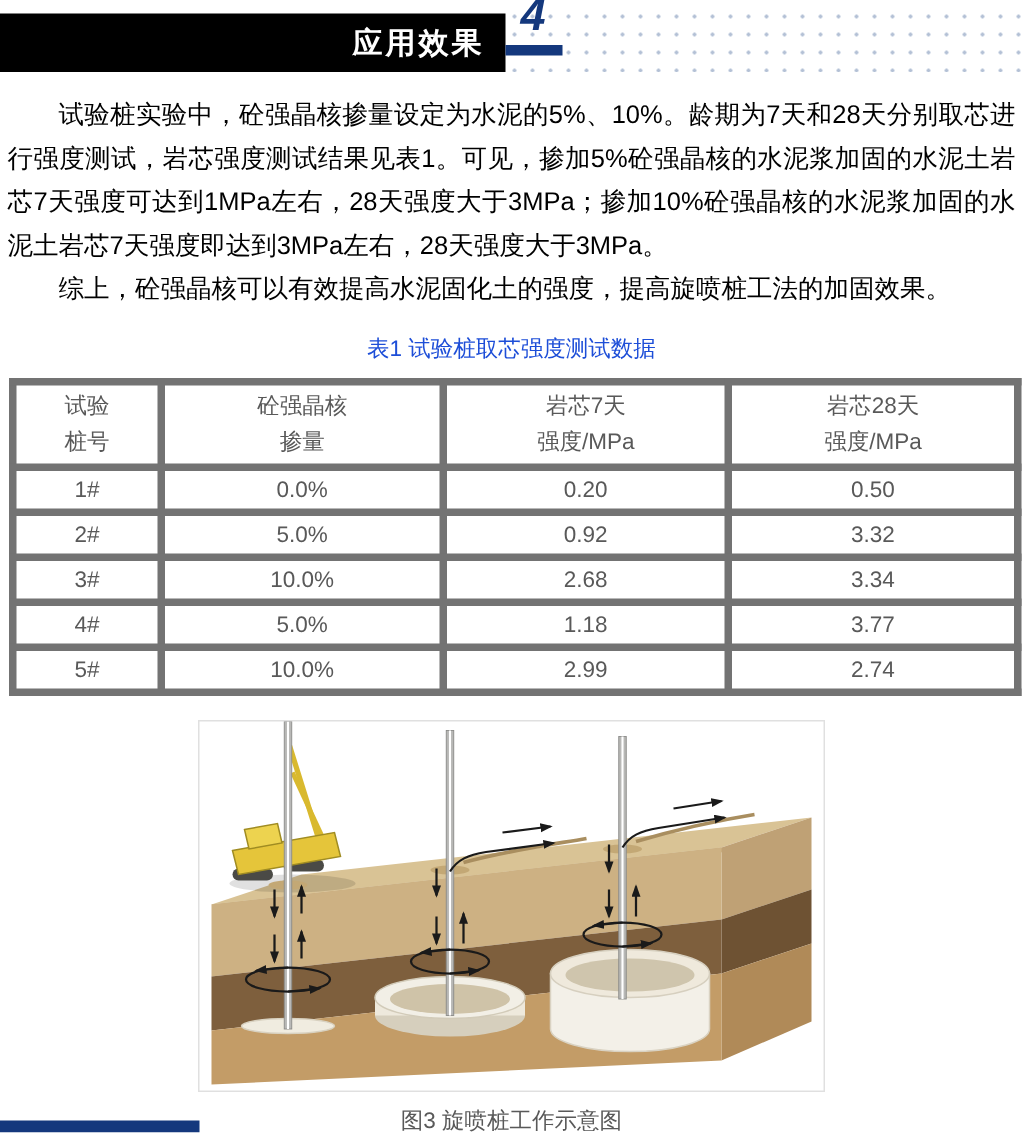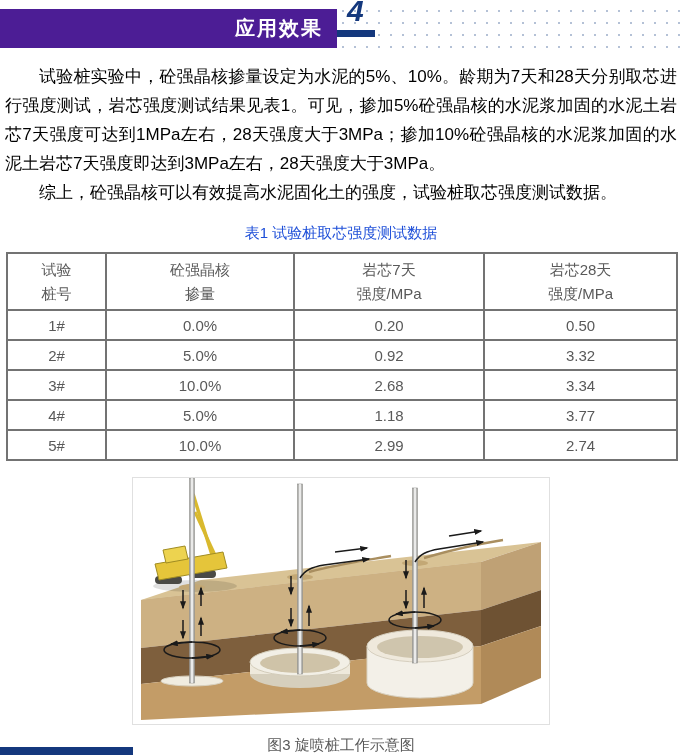--- a/index.html
+++ b/index.html
@@ -8,41 +8,41 @@
     font-family:"Liberation Sans","DejaVu Sans",sans-serif;
   }
   
   .hdr{position:relative;height:50px;}
   .dots{
     position:absolute;left:337px;top:5px;width:345px;height:43px;
     background-image:radial-gradient(circle,#b4c1d6 1.2px,transparent 1.4px);
     background-size:12px 12px;
   }
   .banner{
-    position:absolute;left:0;top:9px;width:337px;height:39px;background:#4c1d95;
+    position:absolute;left:0;top:9px;width:337px;height:39px;background:#000000;
     color:#ffffff;display:flex;align-items:center;justify-content:flex-end;
     padding-right:14px;box-sizing:border-box;font-size:20px;font-weight:bold;letter-spacing:2px;
   }
   .secnum{
     position:absolute;left:347px;top:-6px;color:#14387d;
     font-size:30px;font-weight:bold;font-style:italic;line-height:34px;
   }
   .underbar{position:absolute;left:337px;top:30px;width:38px;height:7px;background:#14387d;}
   
   .content{padding:12px 5px 0 5px;}
   .para{
     margin:0;color:#000000;font-size:17px;line-height:29px;text-indent:2em;text-align:justify;
   }
   
   .tbl-title{margin-top:15px;text-align:center;color:#1d4ed8;font-size:15px;line-height:22px;}
   table.data{
     border-collapse:collapse;margin:8px 0 0 1px;width:670px;table-layout:fixed;
     color:#595959;font-size:15px;text-align:center;
   }
-  table.data th,table.data td{border:2px solid #737373;font-weight:normal;padding:0;}
+  table.data th,table.data td{border:5px solid #737373;font-weight:normal;padding:0;}
   table.data thead tr{height:57px;}
   table.data tbody tr{height:30px;}
   .hcell div{line-height:24px;}
   
   .fig{margin-top:16px;text-align:center;}
   .fig-frame{
     width:416px;height:246px;margin:0 auto;border:1px solid #e0e0e0;background:#ffffff;
   }
   .fig-cap{margin-top:10px;color:#595959;font-size:15px;line-height:20px;text-align:center;}
   
@@ -55,21 +55,21 @@
   <div class="dots"></div>
   <div class="banner">
     <span>应用效果</span>
   </div>
   <div class="secnum">4</div>
   <div class="underbar"></div>
 </div>
 
 <div class="content">
   <p class="para">试验桩实验中，砼强晶核掺量设定为水泥的5%、10%。龄期为7天和28天分别取芯进行强度测试，岩芯强度测试结果见表1。可见，掺加5%砼强晶核的水泥浆加固的水泥土岩芯7天强度可达到1MPa左右，28天强度大于3MPa；掺加10%砼强晶核的水泥浆加固的水泥土岩芯7天强度即达到3MPa左右，28天强度大于3MPa。</p>
-  <p class="para">综上，砼强晶核可以有效提高水泥固化土的强度，试验桩取芯强度测试数据。</p>
+  <p class="para">综上，砼强晶核可以有效提高水泥固化土的强度，提高旋喷桩工法的加固效果。</p>
 
   <div class="tbl-title">表1 试验桩取芯强度测试数据</div>
 
   <table class="data">
     <colgroup>
         <col style="width:99px">
         <col style="width:188px">
         <col style="width:190px">
         <col style="width:193px">
       </colgroup>

